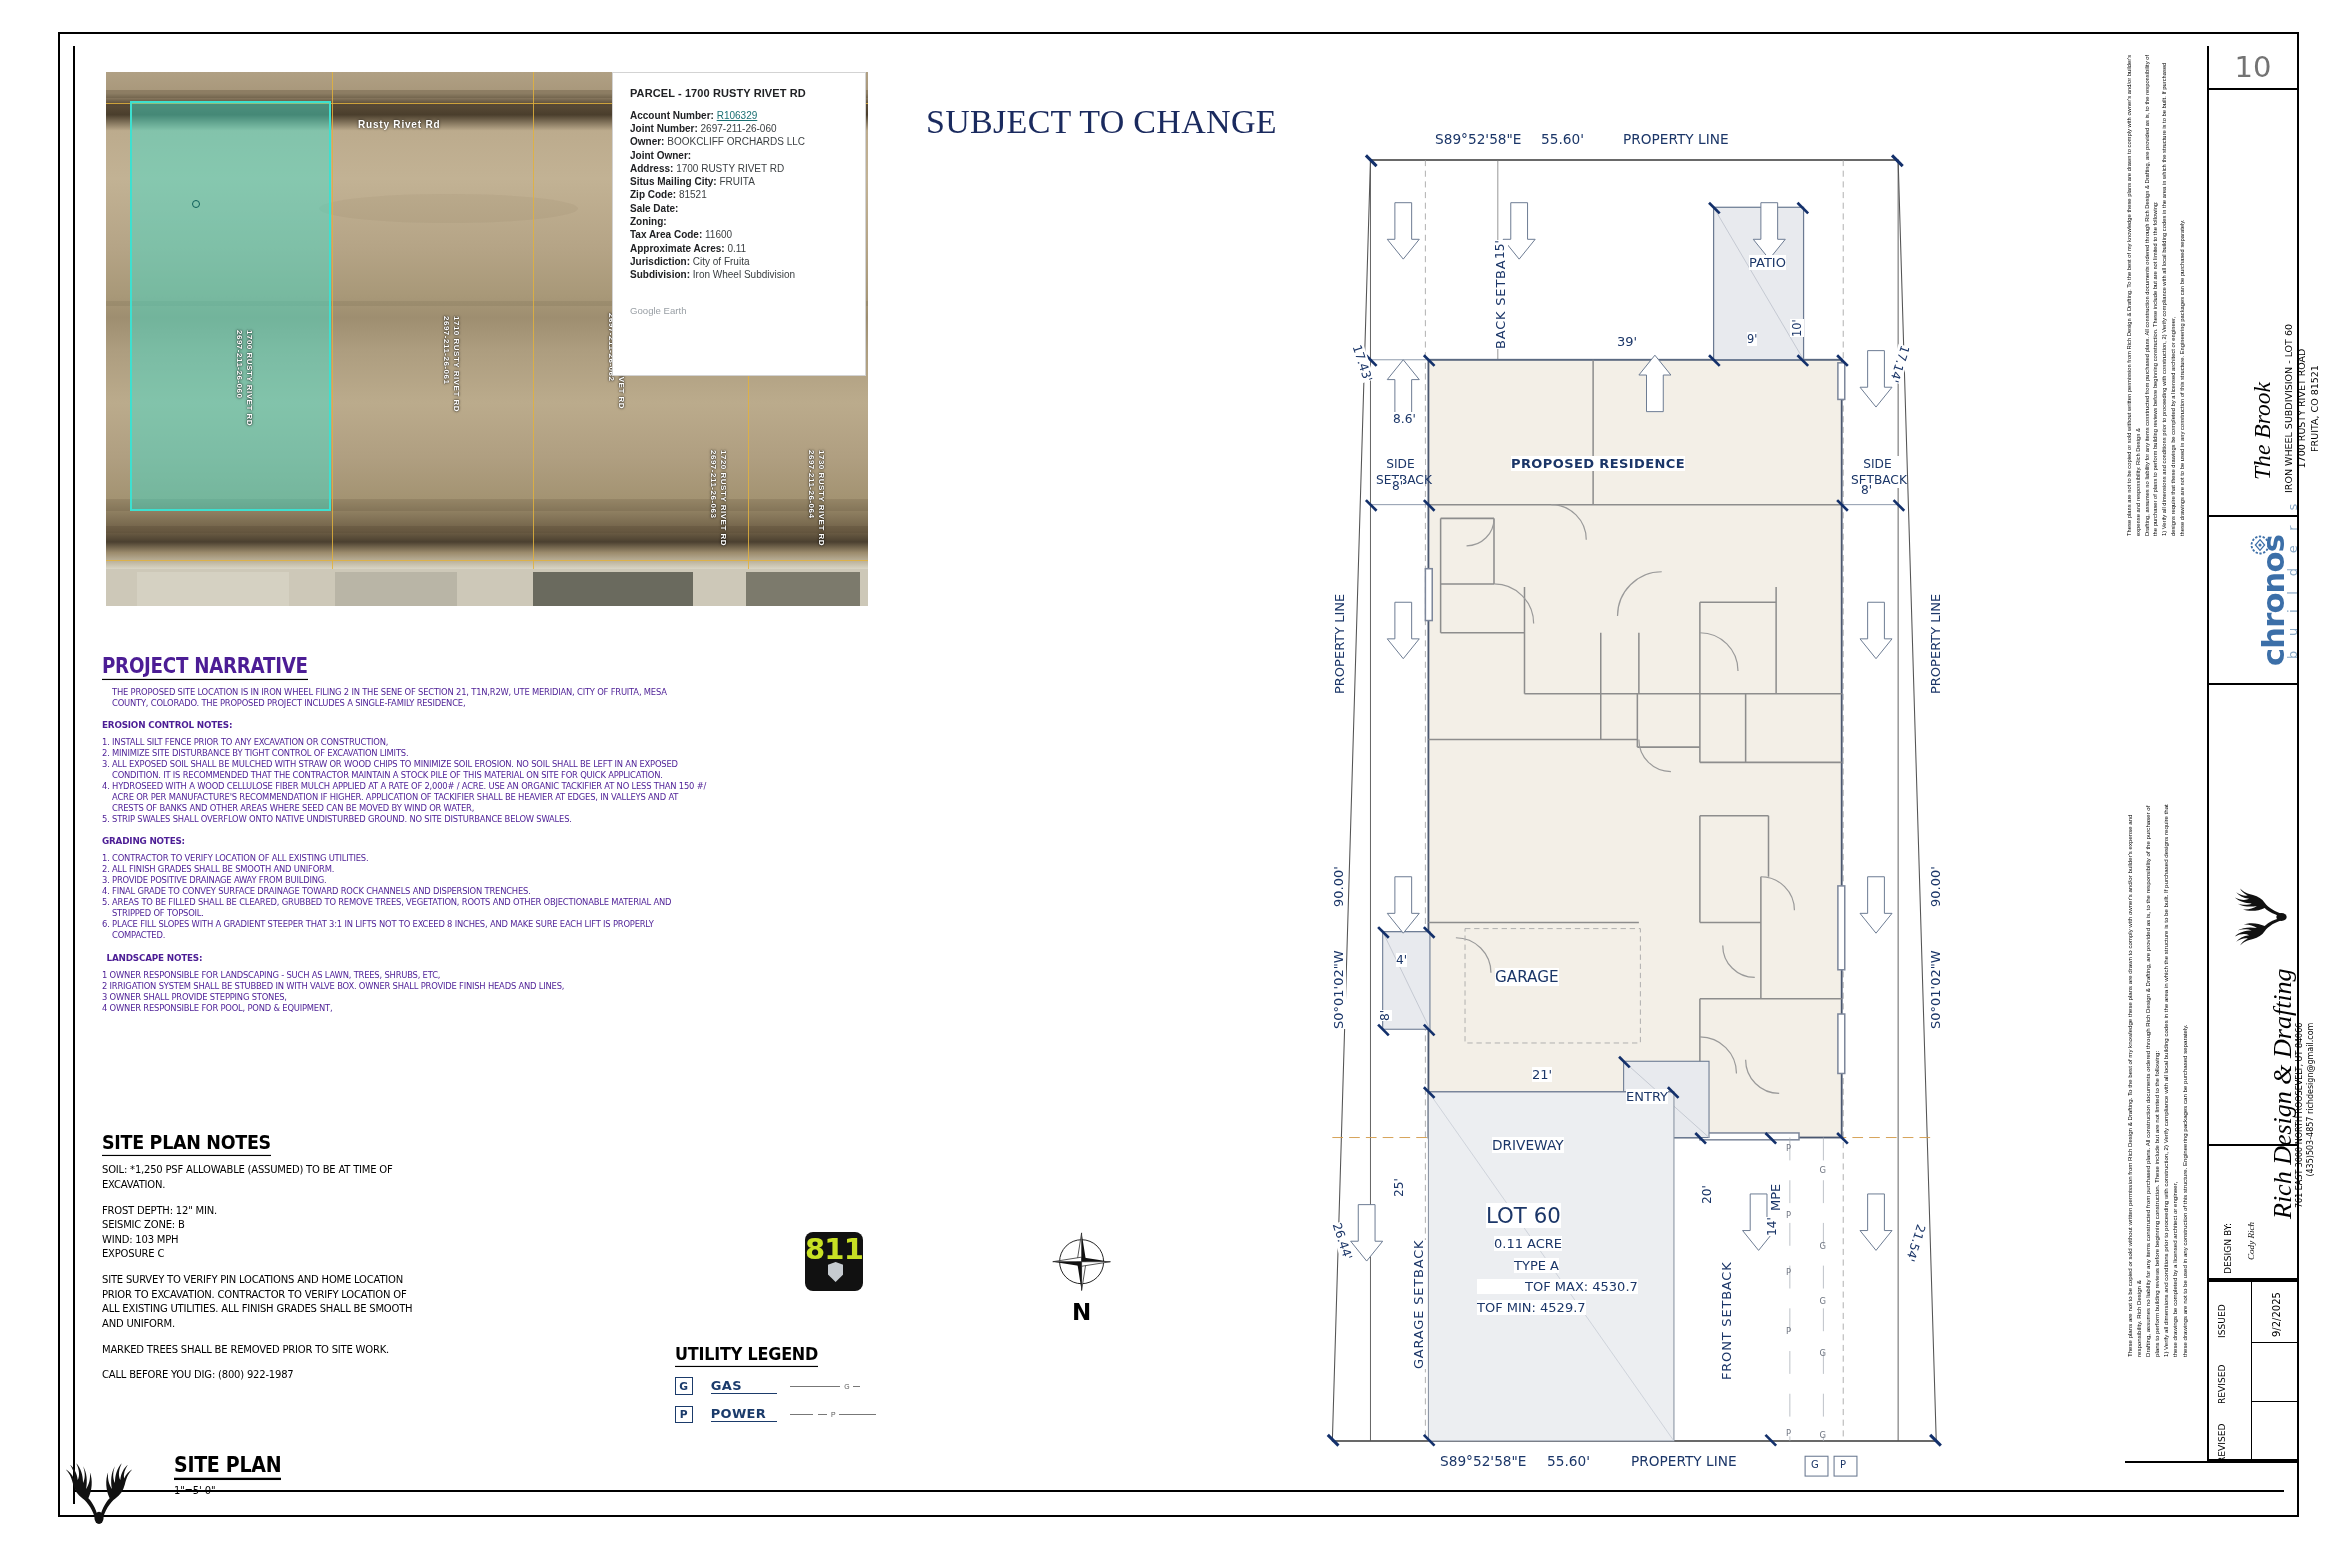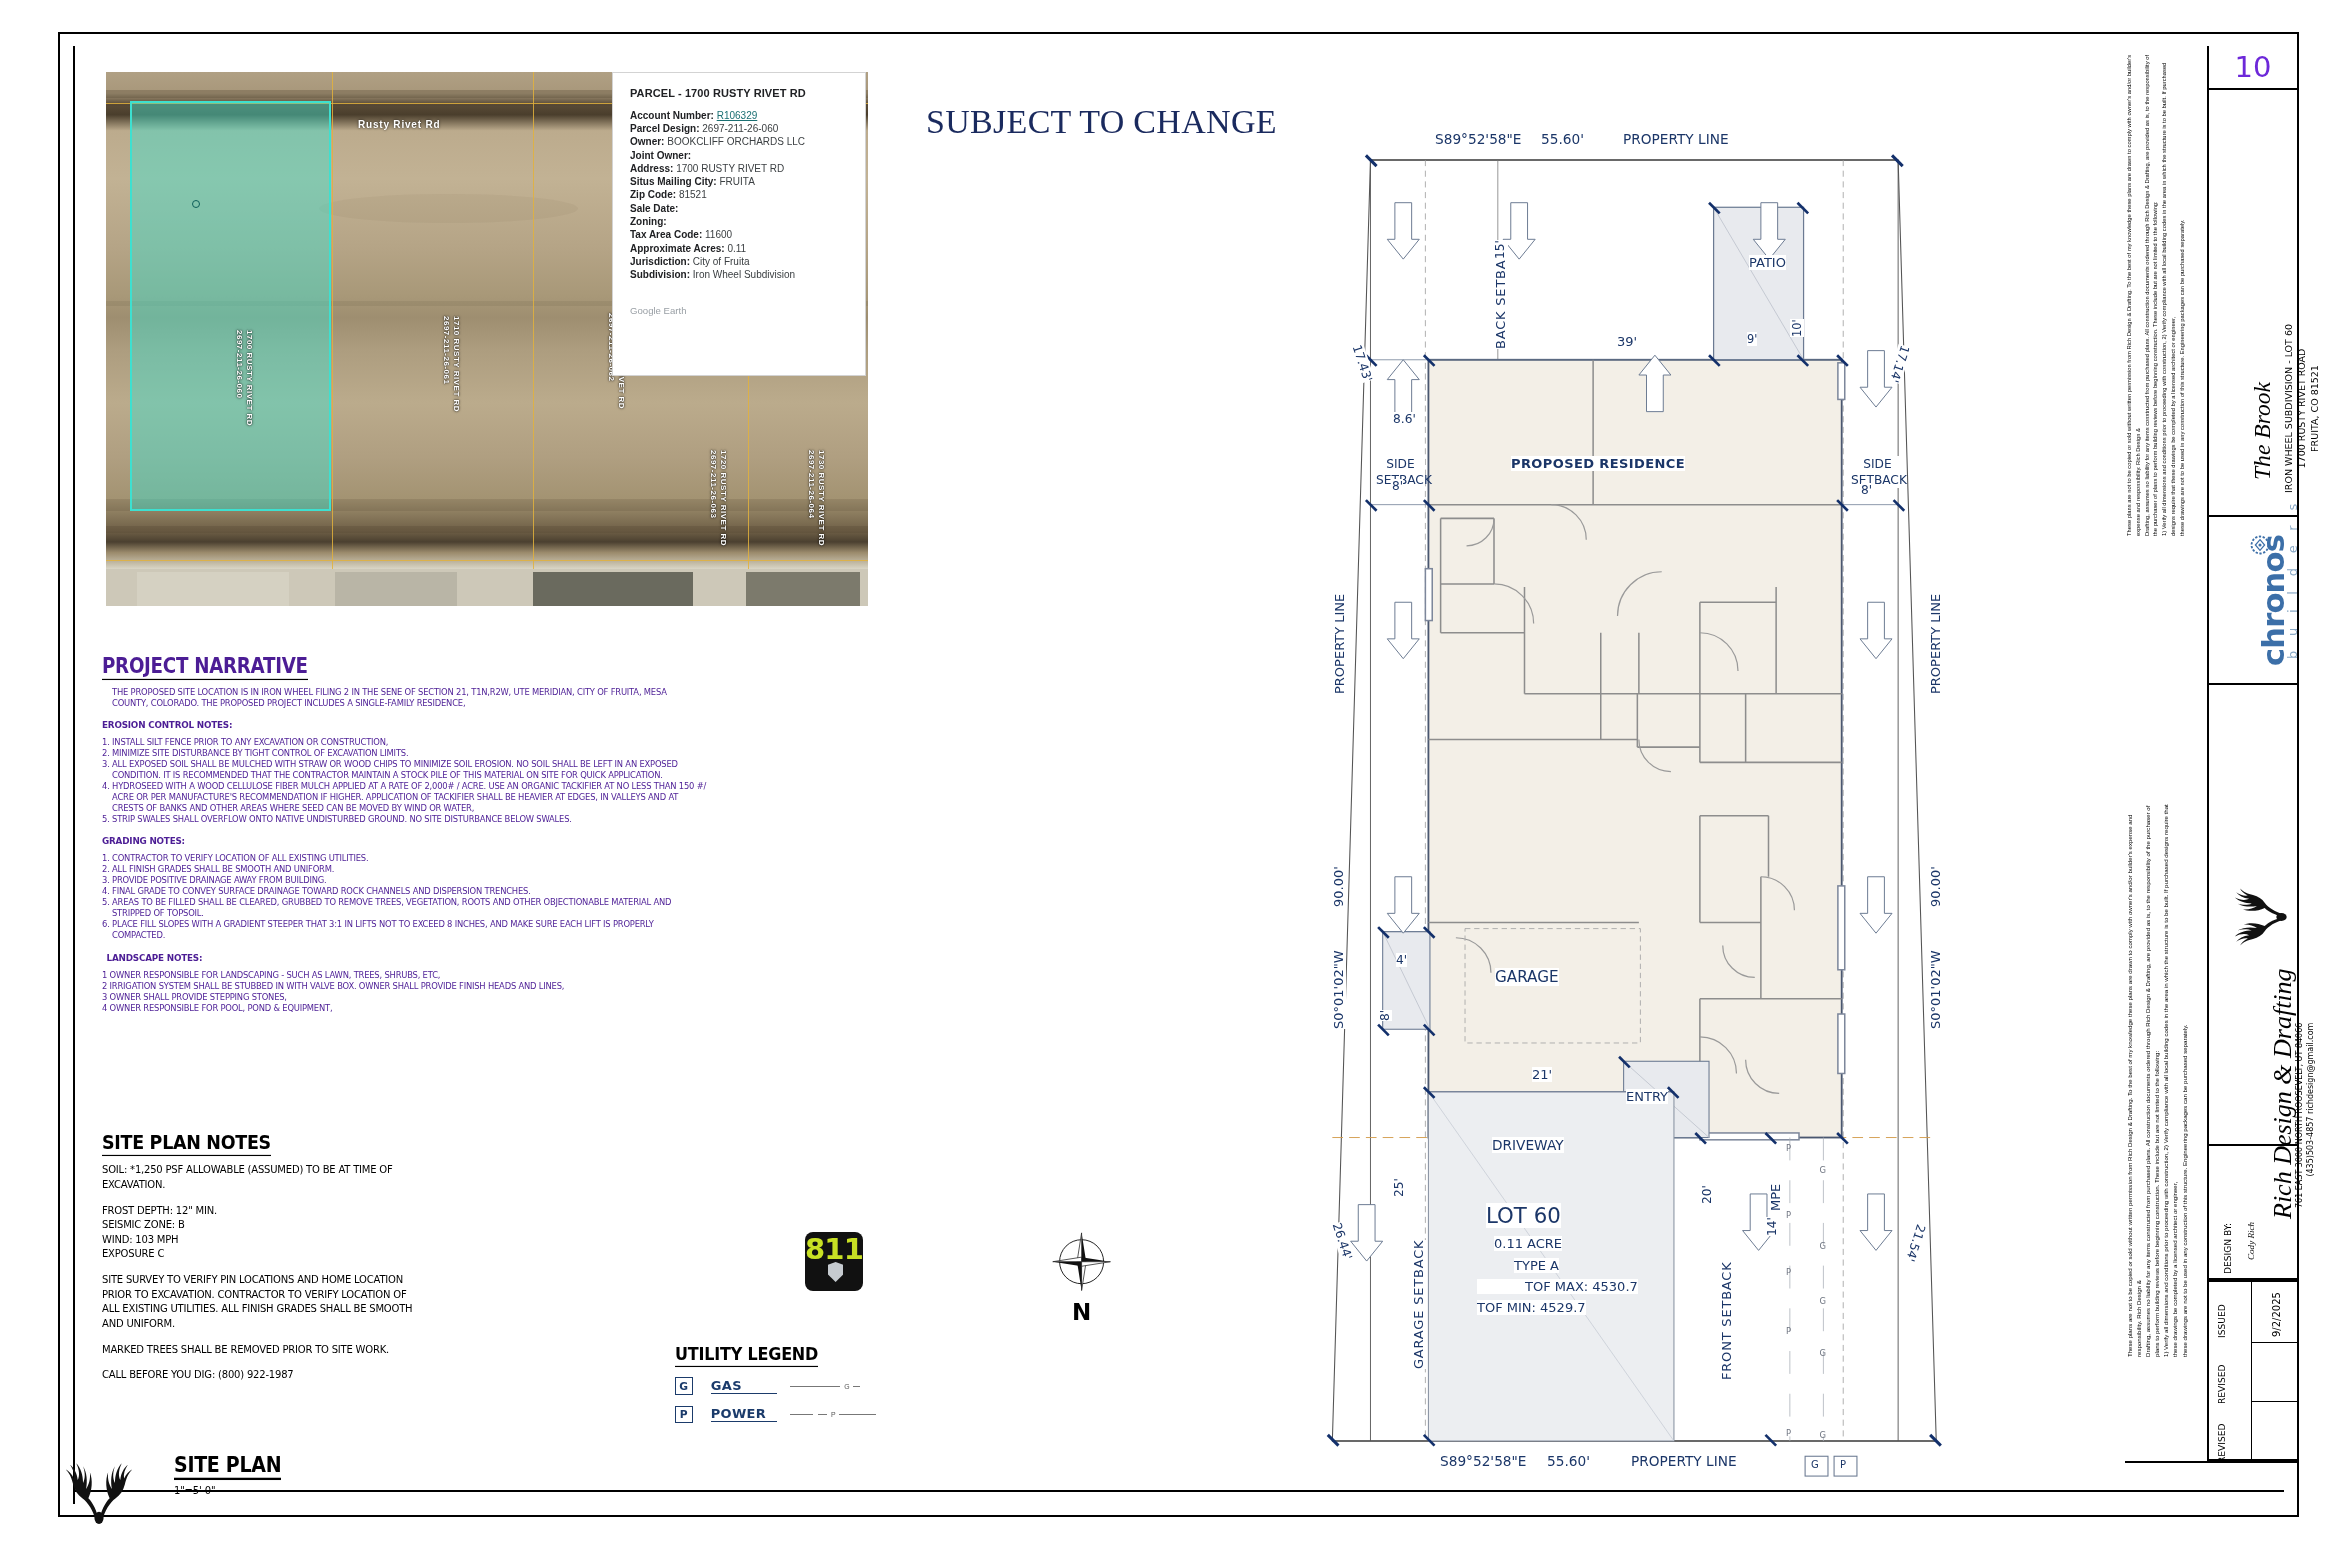--- a/index.html
+++ b/index.html
@@ -233,21 +233,21 @@
   }
   .rot90 { transform: rotate(-90deg); transform-origin: left top; }
 
   
   .tb { position: absolute; left: 2125px; top: 46px; width: 172px; height: 1458px; }
   .tb-num-box {
     position: absolute; left: 82px; top: 0px; width: 90px; height: 44px;
     border-bottom: 2.3px solid #000; border-left: 2.3px solid #000;
     display: flex; align-items: center; justify-content: center;
   }
-  .tb-num { font-family: "DejaVu Sans", sans-serif; font-size: 29px; font-weight: 400; color: #6d28d9; }
+  .tb-num { font-family: "DejaVu Sans", sans-serif; font-size: 29px; font-weight: 400; color: #737373; }
   .tb-disclaim-top {
     position: absolute; left: 0px; top: 1.5px; width: 81px; height: 488px;
   }
   .tb-discl-txt {
     position: absolute; left: 0; top: 0;
     width: 488px;
     transform: rotate(-90deg) translateX(-488px);
     transform-origin: left top;
     font-family: "Liberation Sans", sans-serif;
     font-size: 5.8px; line-height: 8.8px; color: #000;
@@ -321,21 +321,21 @@
   </div>
 
   <div class="parcel-card">
     <div class="pc-title">PARCEL - 1700 RUSTY RIVET RD</div>
 
     <div class="pc-row">
       <span class="pc-k">Account Number:</span>
       <span class="pc-v pc-link">R106329</span>
     </div>
     <div class="pc-row">
-      <span class="pc-k">Parcel Design:</span>
+      <span class="pc-k">Joint Number:</span>
       <span class="pc-v">2697-211-26-060</span>
     </div>
     <div class="pc-row">
       <span class="pc-k">Owner:</span>
       <span class="pc-v">BOOKCLIFF ORCHARDS LLC</span>
     </div>
     <div class="pc-row">
       <span class="pc-k">Joint Owner:</span>
       <span class="pc-v"></span>
     </div>

